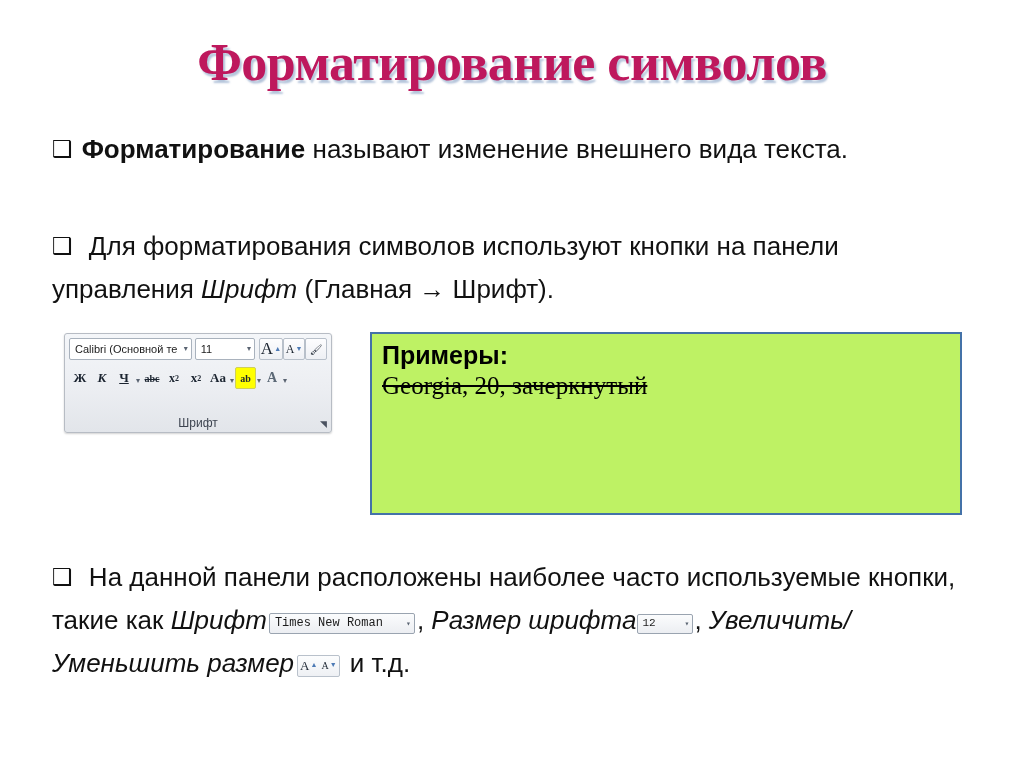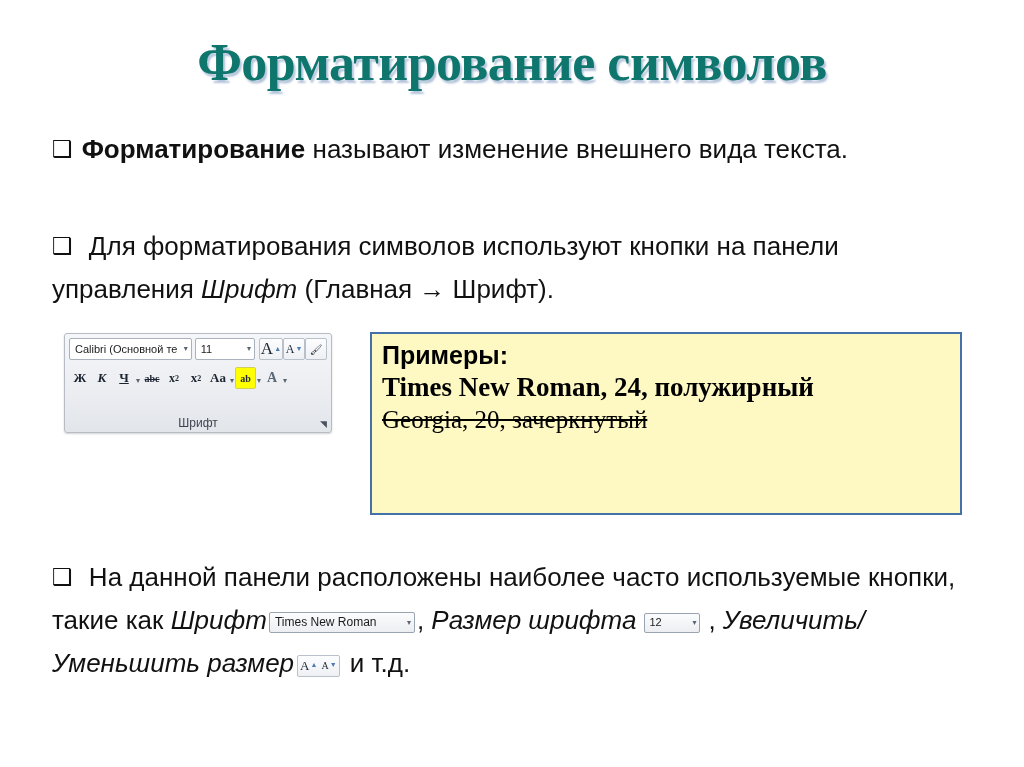--- a/index.html
+++ b/index.html
@@ -21,21 +21,21 @@
     position: absolute;
     left: 0;
     top: 34px;
     width: 1024px;
     text-align: center;
     font-family: "Liberation Serif", serif;
     font-weight: bold;
     font-size: 52px;
     line-height: 58px;
     letter-spacing: -0.5px;
-    color: #0f766e;
+    color: #be185d;
     text-shadow: 2px 3px 2px rgba(120,150,190,0.55);
     white-space: nowrap;
   }
 
   
   .bullet-block {
     position: absolute;
     font-size: 26px;
     line-height: 43px;
     color: #111111;
@@ -160,21 +160,21 @@
   }
 
   
   #examples-box {
     position: absolute;
     left: 370px;
     top: 332px;
     width: 592px;
     height: 183px;
     border: 2px solid #4472a8;
-    background: #fef9c3;
+    background: #bef264;
     box-sizing: border-box;
     padding: 6px 0 0 10px;
   }
   #ex-heading {
     font-size: 25px;
     font-weight: bold;
     line-height: 30px;
     font-family: "Liberation Sans", sans-serif;
   }
   #ex-line-1 {
@@ -210,41 +210,41 @@
 
   
   .inline-combo {
     display: inline-flex;
     align-items: center;
     justify-content: space-between;
     vertical-align: 3px;
     background: linear-gradient(to bottom,#fbfcfd,#eceef2);
     border: 1px solid #9aa4b0;
     border-radius: 2px;
-    font-family: Liberation Sans, sans-serif;
+    font-family: Liberation Mono, monospace;
     font-style: normal;
     font-weight: normal;
     color: #1b1b1b;
     box-sizing: border-box;
     white-space: nowrap;
     overflow: hidden;
   }
   #inline-fontname {
     width: 146px;
     height: 21px;
     font-size: 12px;
     padding: 0 3px 0 5px;
     margin: 0 2px;
   }
   #inline-fontsize {
     width: 56px;
     height: 20px;
     font-size: 11px;
     padding: 0 3px 0 4px;
-    margin: 0 8px;
+    margin: 0 1px;
   }
   #inline-grow-shrink {
     display: inline-flex;
     align-items: center;
     vertical-align: 2px;
     margin: 0 3px;
     border: 1px solid #b9c1cb;
     border-radius: 2px;
     background: linear-gradient(to bottom,#fcfdfe,#eef0f4);
     height: 20px;
@@ -326,21 +326,20 @@
       </div>
     <span class="sep-caret">▾</span>
   </div>
 
   <div id="rib-group-label">Шрифт</div>
   <div id="rib-dialog-launcher">◥</div>
 </div>
 
 <div id="examples-box">
   <div id="ex-heading">Примеры:</div>
-  <div id="ex-line-2">Times New Roman, 24, полужирный</div>
   <div id="ex-line-4">Georgia, 20, зачеркнутый</div>
 </div>
 
 <div class="bullet-block" id="bullet-3">
   <span class="sq">❑</span><span> На данной панели расположены наиболее часто используемые кнопки, такие как </span><span class="i">Шрифт</span><span class="inline-combo" id="inline-fontname">
       <span>Times New Roman</span>
       <span class="caret">▾</span>
     </span><span>, </span><span class="i">Размер шрифта</span><span class="inline-combo" id="inline-fontsize">
       <span>12</span>
       <span class="caret">▾</span>

